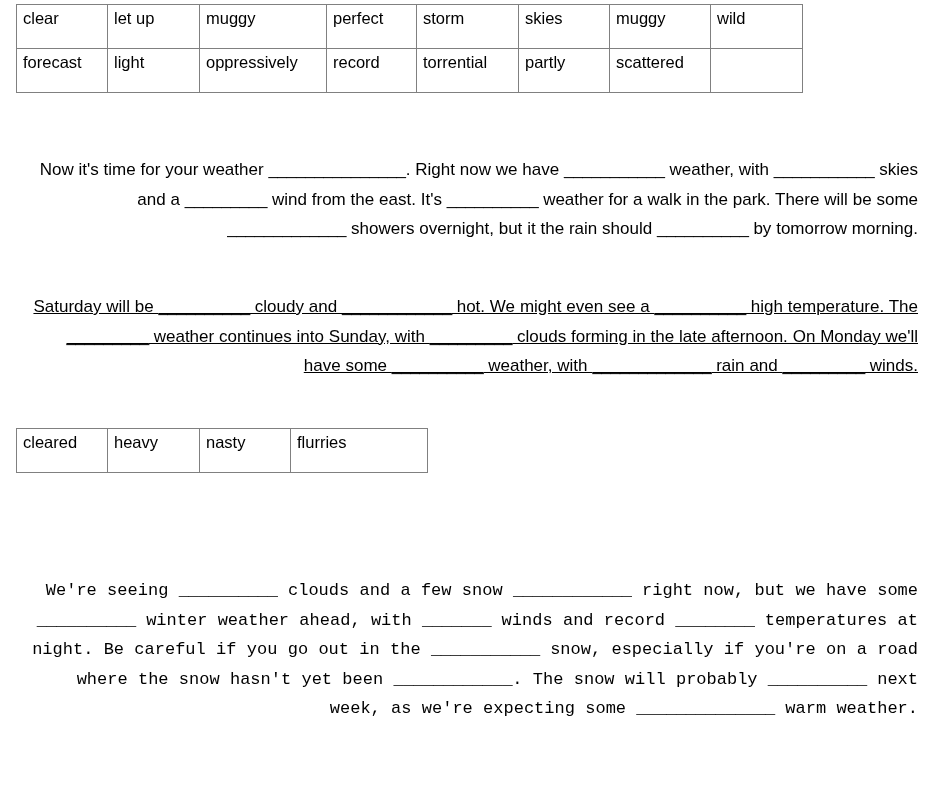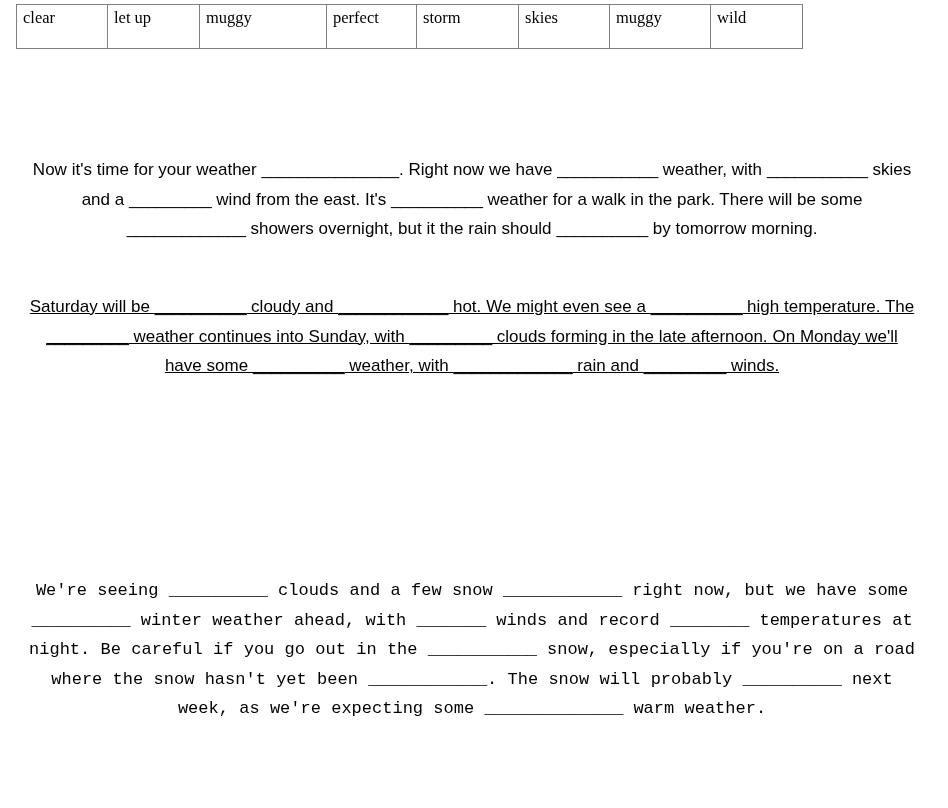--- a/index.html
+++ b/index.html
@@ -39,21 +39,20 @@
     box-sizing: border-box;
     white-space: nowrap;
     overflow: hidden;
   }
 
   
   #table-one {
     left: 16px;
     top: 4px;
     width: 786px;
-    font-family: Liberation Serif, serif;
   }
   #table-one col.c0 { width: 91px; }
   #table-one col.c1 { width: 92px; }
   #table-one col.c2 { width: 127px; }
   #table-one col.c3 { width: 90px; }
   #table-one col.c4 { width: 102px; }
   #table-one col.c5 { width: 91px; }
   #table-one col.c6 { width: 101px; }
   #table-one col.c7 { width: 92px; }
 
@@ -68,21 +67,21 @@
   #table-two col.c2 { width: 91px; }
   #table-two col.c3 { width: 137px; }
 
   
   .para {
     position: absolute;
     left: 26px;
     width: 892px;
     font-size: 17px;
     line-height: 29.5px;
-    text-align: center;
+    text-align: right;
     word-spacing: 0.1px;
   }
   #para-one   { top: 155px; }
   #para-two   { top: 292px; text-decoration: underline; }
   #para-three { top: 576px; font-family: Liberation Mono, monospace; }
 
   .blank {
     letter-spacing: -0.3px;
   }
 </style>
@@ -106,33 +105,49 @@
         <tr>
           <td>clear</td>
           <td>let up</td>
           <td>muggy</td>
           <td>perfect</td>
           <td>storm</td>
           <td>skies</td>
           <td>muggy</td>
           <td>wild</td>
         </tr>
+        <tr>
+          <td>forecast</td>
+          <td>light</td>
+          <td>oppressively</td>
+          <td>record</td>
+          <td>torrential</td>
+          <td>partly</td>
+          <td>scattered</td>
+          <td></td>
+        </tr>
       </tbody>
   </table>
 
   <div class="para" id="para-one"><span>Now it's time for your weather </span><span class="blank">_______________</span><span>. Right now we have </span><span class="blank">___________</span><span> weather, with </span><span class="blank">___________</span><span> skies and a </span><span class="blank">_________</span><span> wind from the east. It's </span><span class="blank">__________</span><span> weather for a walk in the park. There will be some </span><span class="blank">_____________</span><span> showers overnight, but it the rain should </span><span class="blank">__________</span><span> by tomorrow morning.</span></div>
 
   <div class="para" id="para-two"><span>Saturday will be </span><span class="blank">__________</span><span> cloudy and </span><span class="blank">____________</span><span> hot. We might even see a </span><span class="blank">__________</span><span> high temperature. The </span><span class="blank">_________</span><span> weather continues into Sunday, with </span><span class="blank">_________</span><span> clouds forming in the late afternoon. On Monday we'll have some </span><span class="blank">__________</span><span> weather, with </span><span class="blank">_____________</span><span> rain and </span><span class="blank">_________</span><span> winds.</span></div>
 
   <table class="word-bank" id="table-two">
     <colgroup>
       <col class="c0">
         <col class="c1">
         <col class="c2">
         <col class="c3">
     </colgroup>
     <tbody>
+        <tr>
+          <td>cleared</td>
+          <td>heavy</td>
+          <td>nasty</td>
+          <td>flurries</td>
+        </tr>
       </tbody>
   </table>
 
   <div class="para" id="para-three"><span>We're seeing </span><span class="blank">__________</span><span> clouds and a few snow </span><span class="blank">____________</span><span> right now, but we have some </span><span class="blank">__________</span><span> winter weather ahead, with </span><span class="blank">_______</span><span> winds and record </span><span class="blank">________</span><span> temperatures at night. Be careful if you go out in the </span><span class="blank">___________</span><span> snow, especially if you're on a road where the snow hasn't yet been </span><span class="blank">____________</span><span>. The snow will probably </span><span class="blank">__________</span><span> next week, as we're expecting some </span><span class="blank">______________</span><span> warm weather.</span></div>
 
 </div>
 
 </body></html>

